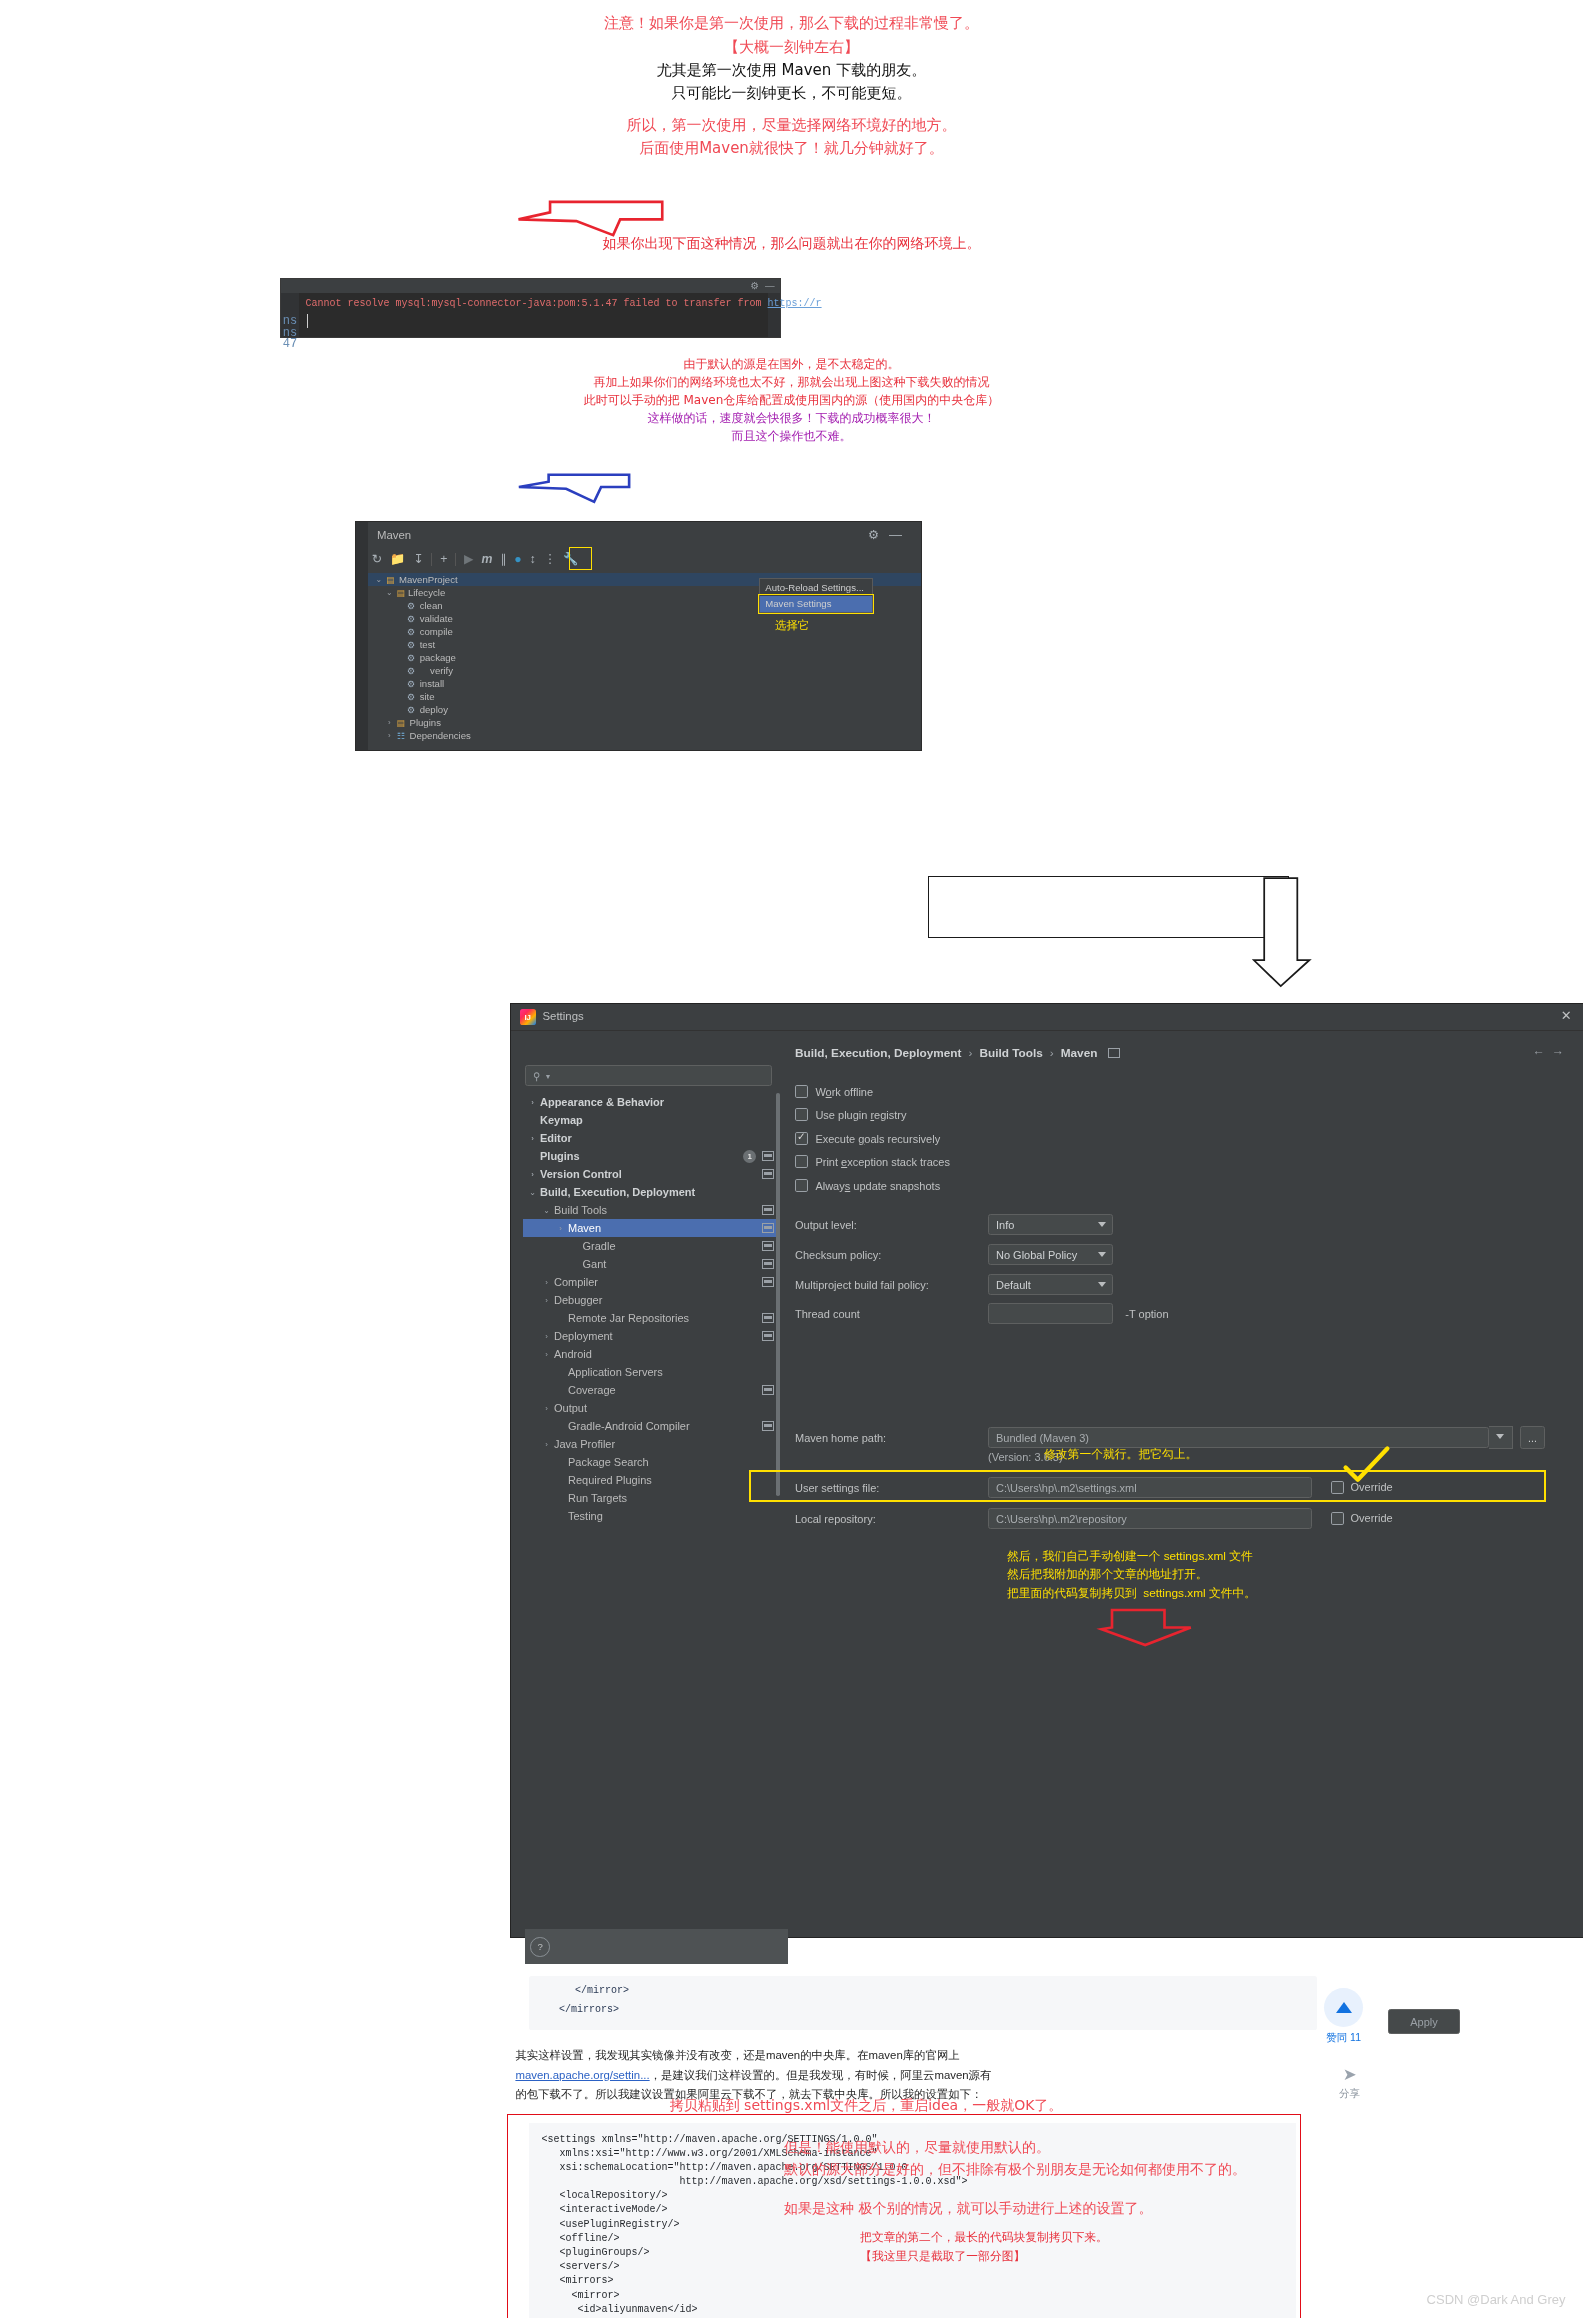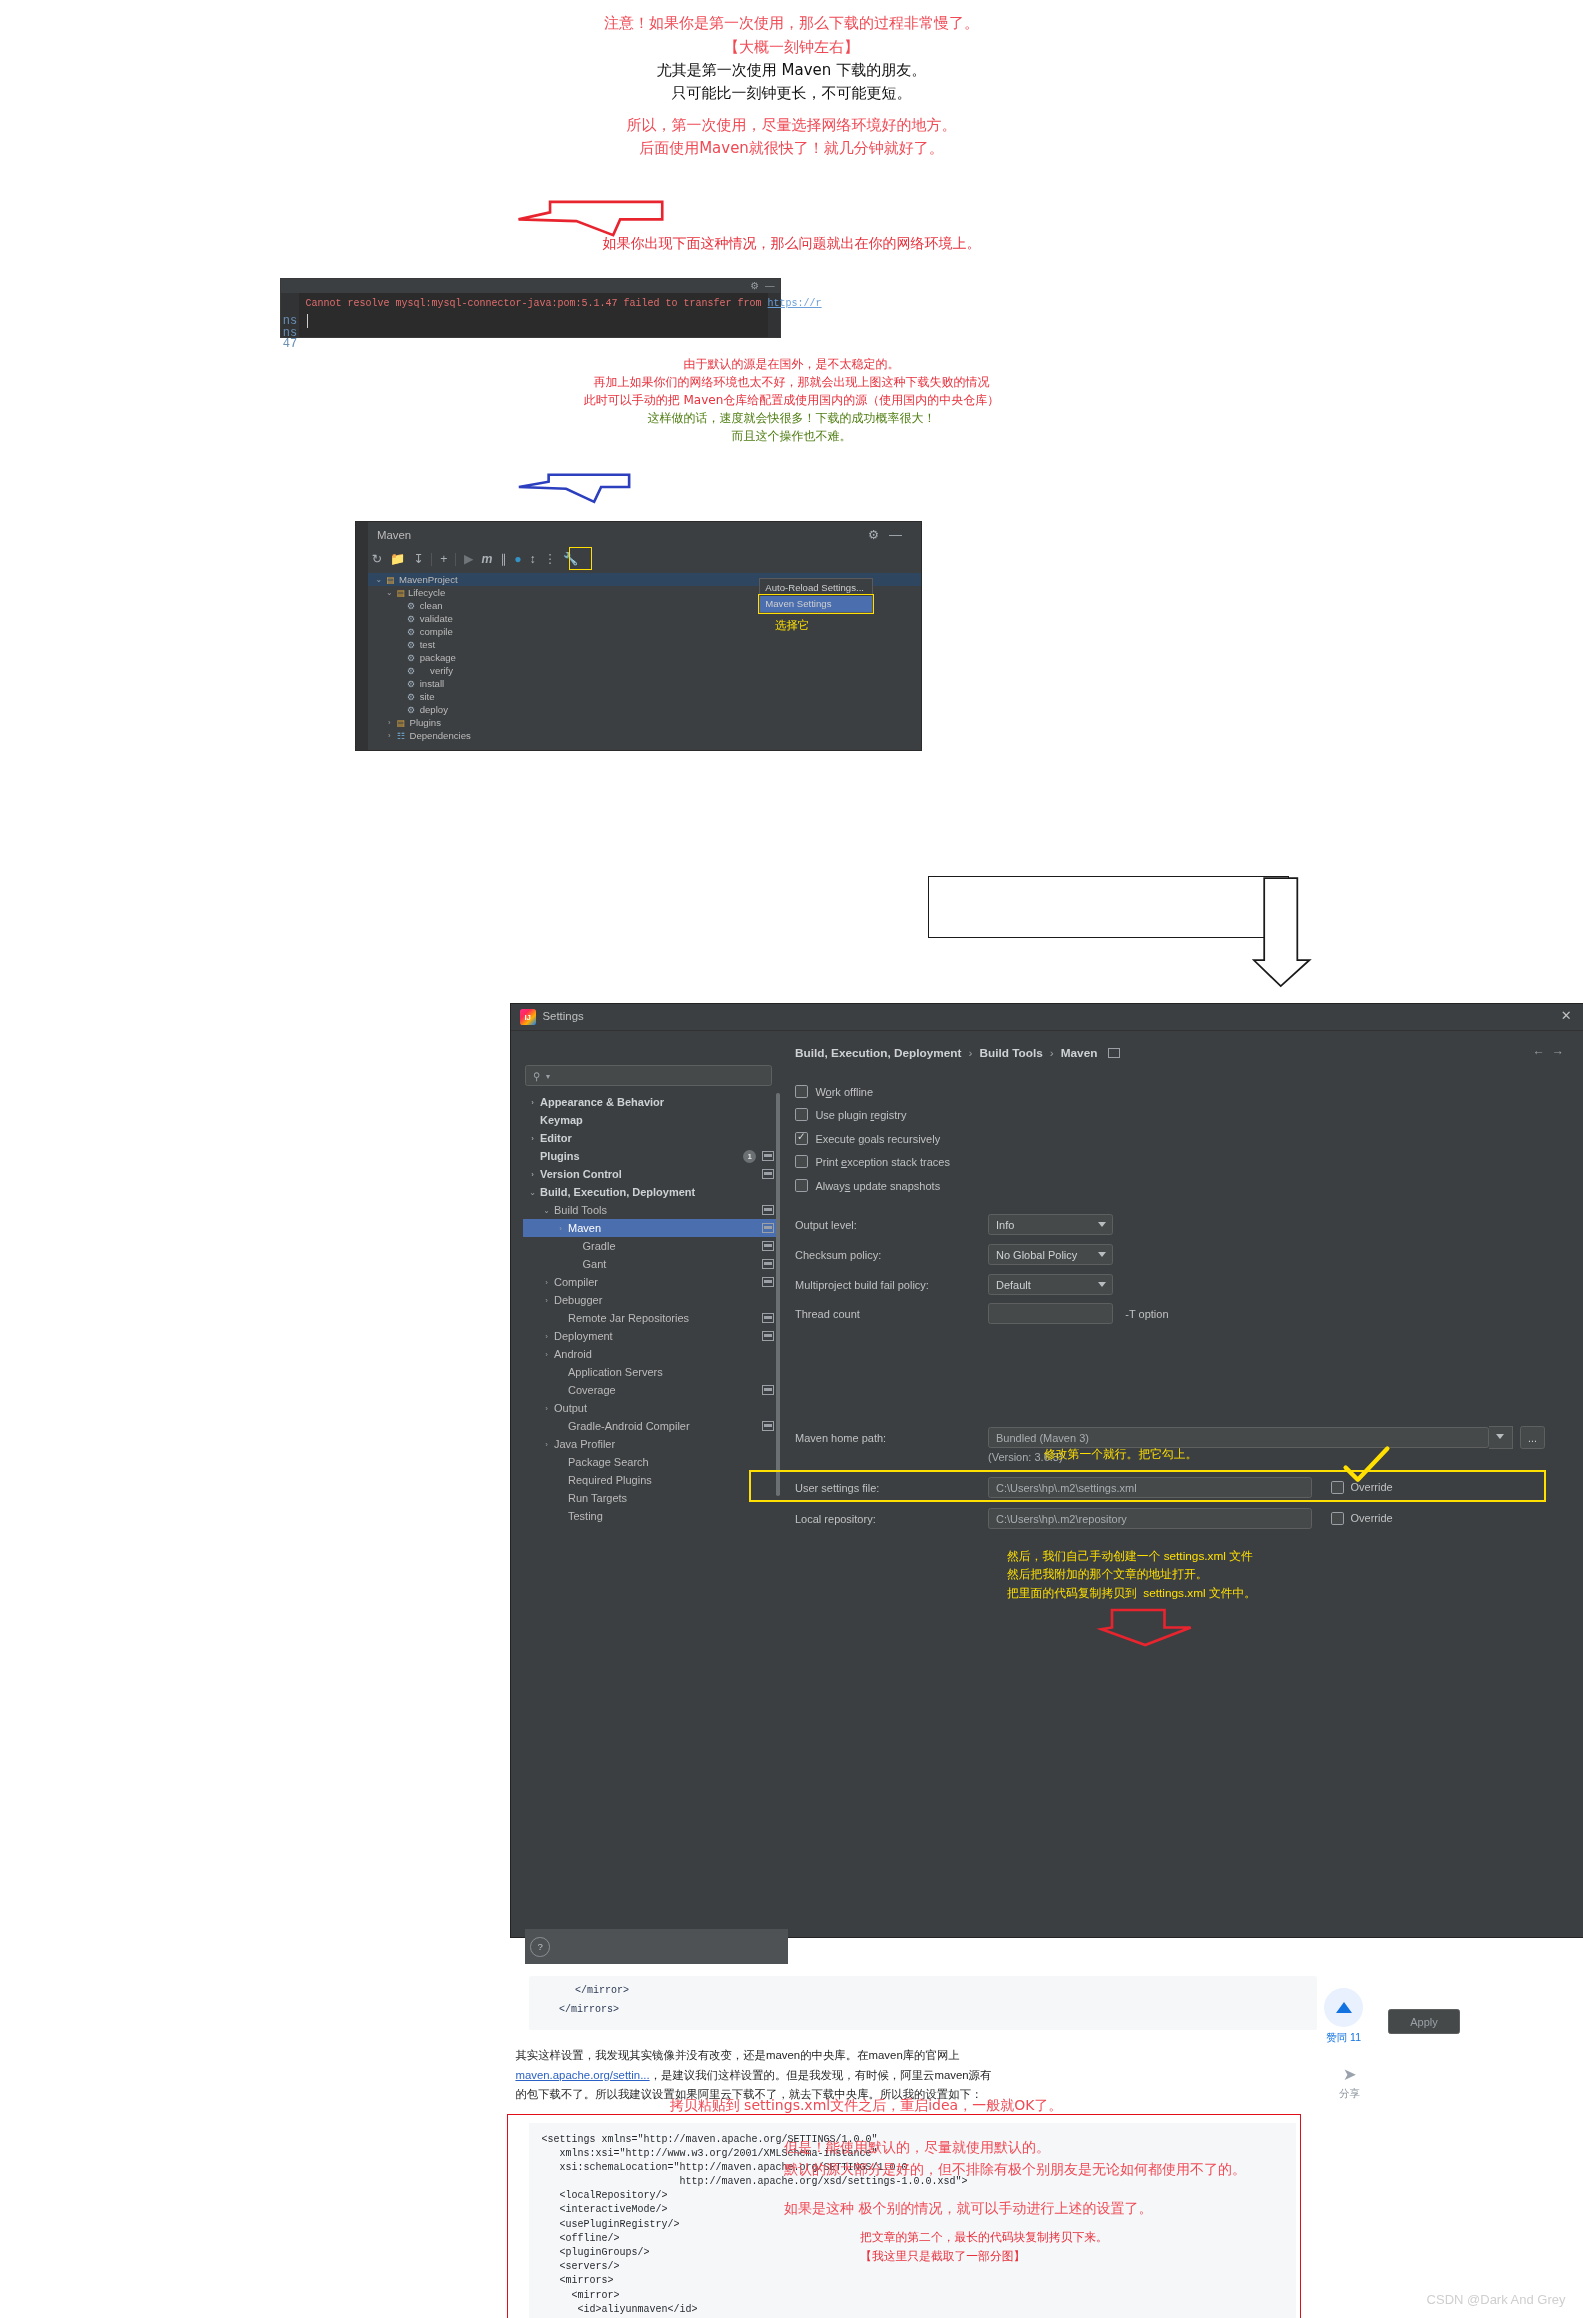--- a/index.html
+++ b/index.html
@@ -3,21 +3,21 @@
 <meta charset="utf-8">
 <style>
   html,body{margin:0;padding:0;}
   body{
     width:1583px;height:2319px;position:relative;background:#ffffff;
     font-family:"Liberation Sans","DejaVu Sans",sans-serif;
     -webkit-font-smoothing:antialiased;overflow:hidden;
   }
   .abs{position:absolute;}
   .red{color:#e8303c;}
-  .blue{color:#4d7c0f;}
+  .blue{color:#a21caf;}
   .cn{font-family:"DejaVu Sans","Liberation Sans",sans-serif;}
 
   
   #intro-block{left:0;top:12.3px;width:1583px;text-align:center;}
   #intro-block .ln{line-height:1.55;font-size:15px;white-space:pre;}
   #intro-block .warn{color:#f04a55;}
   #intro-block .body{color:#111;}
   #intro-block .adv{color:#f04a55;}
 
   

